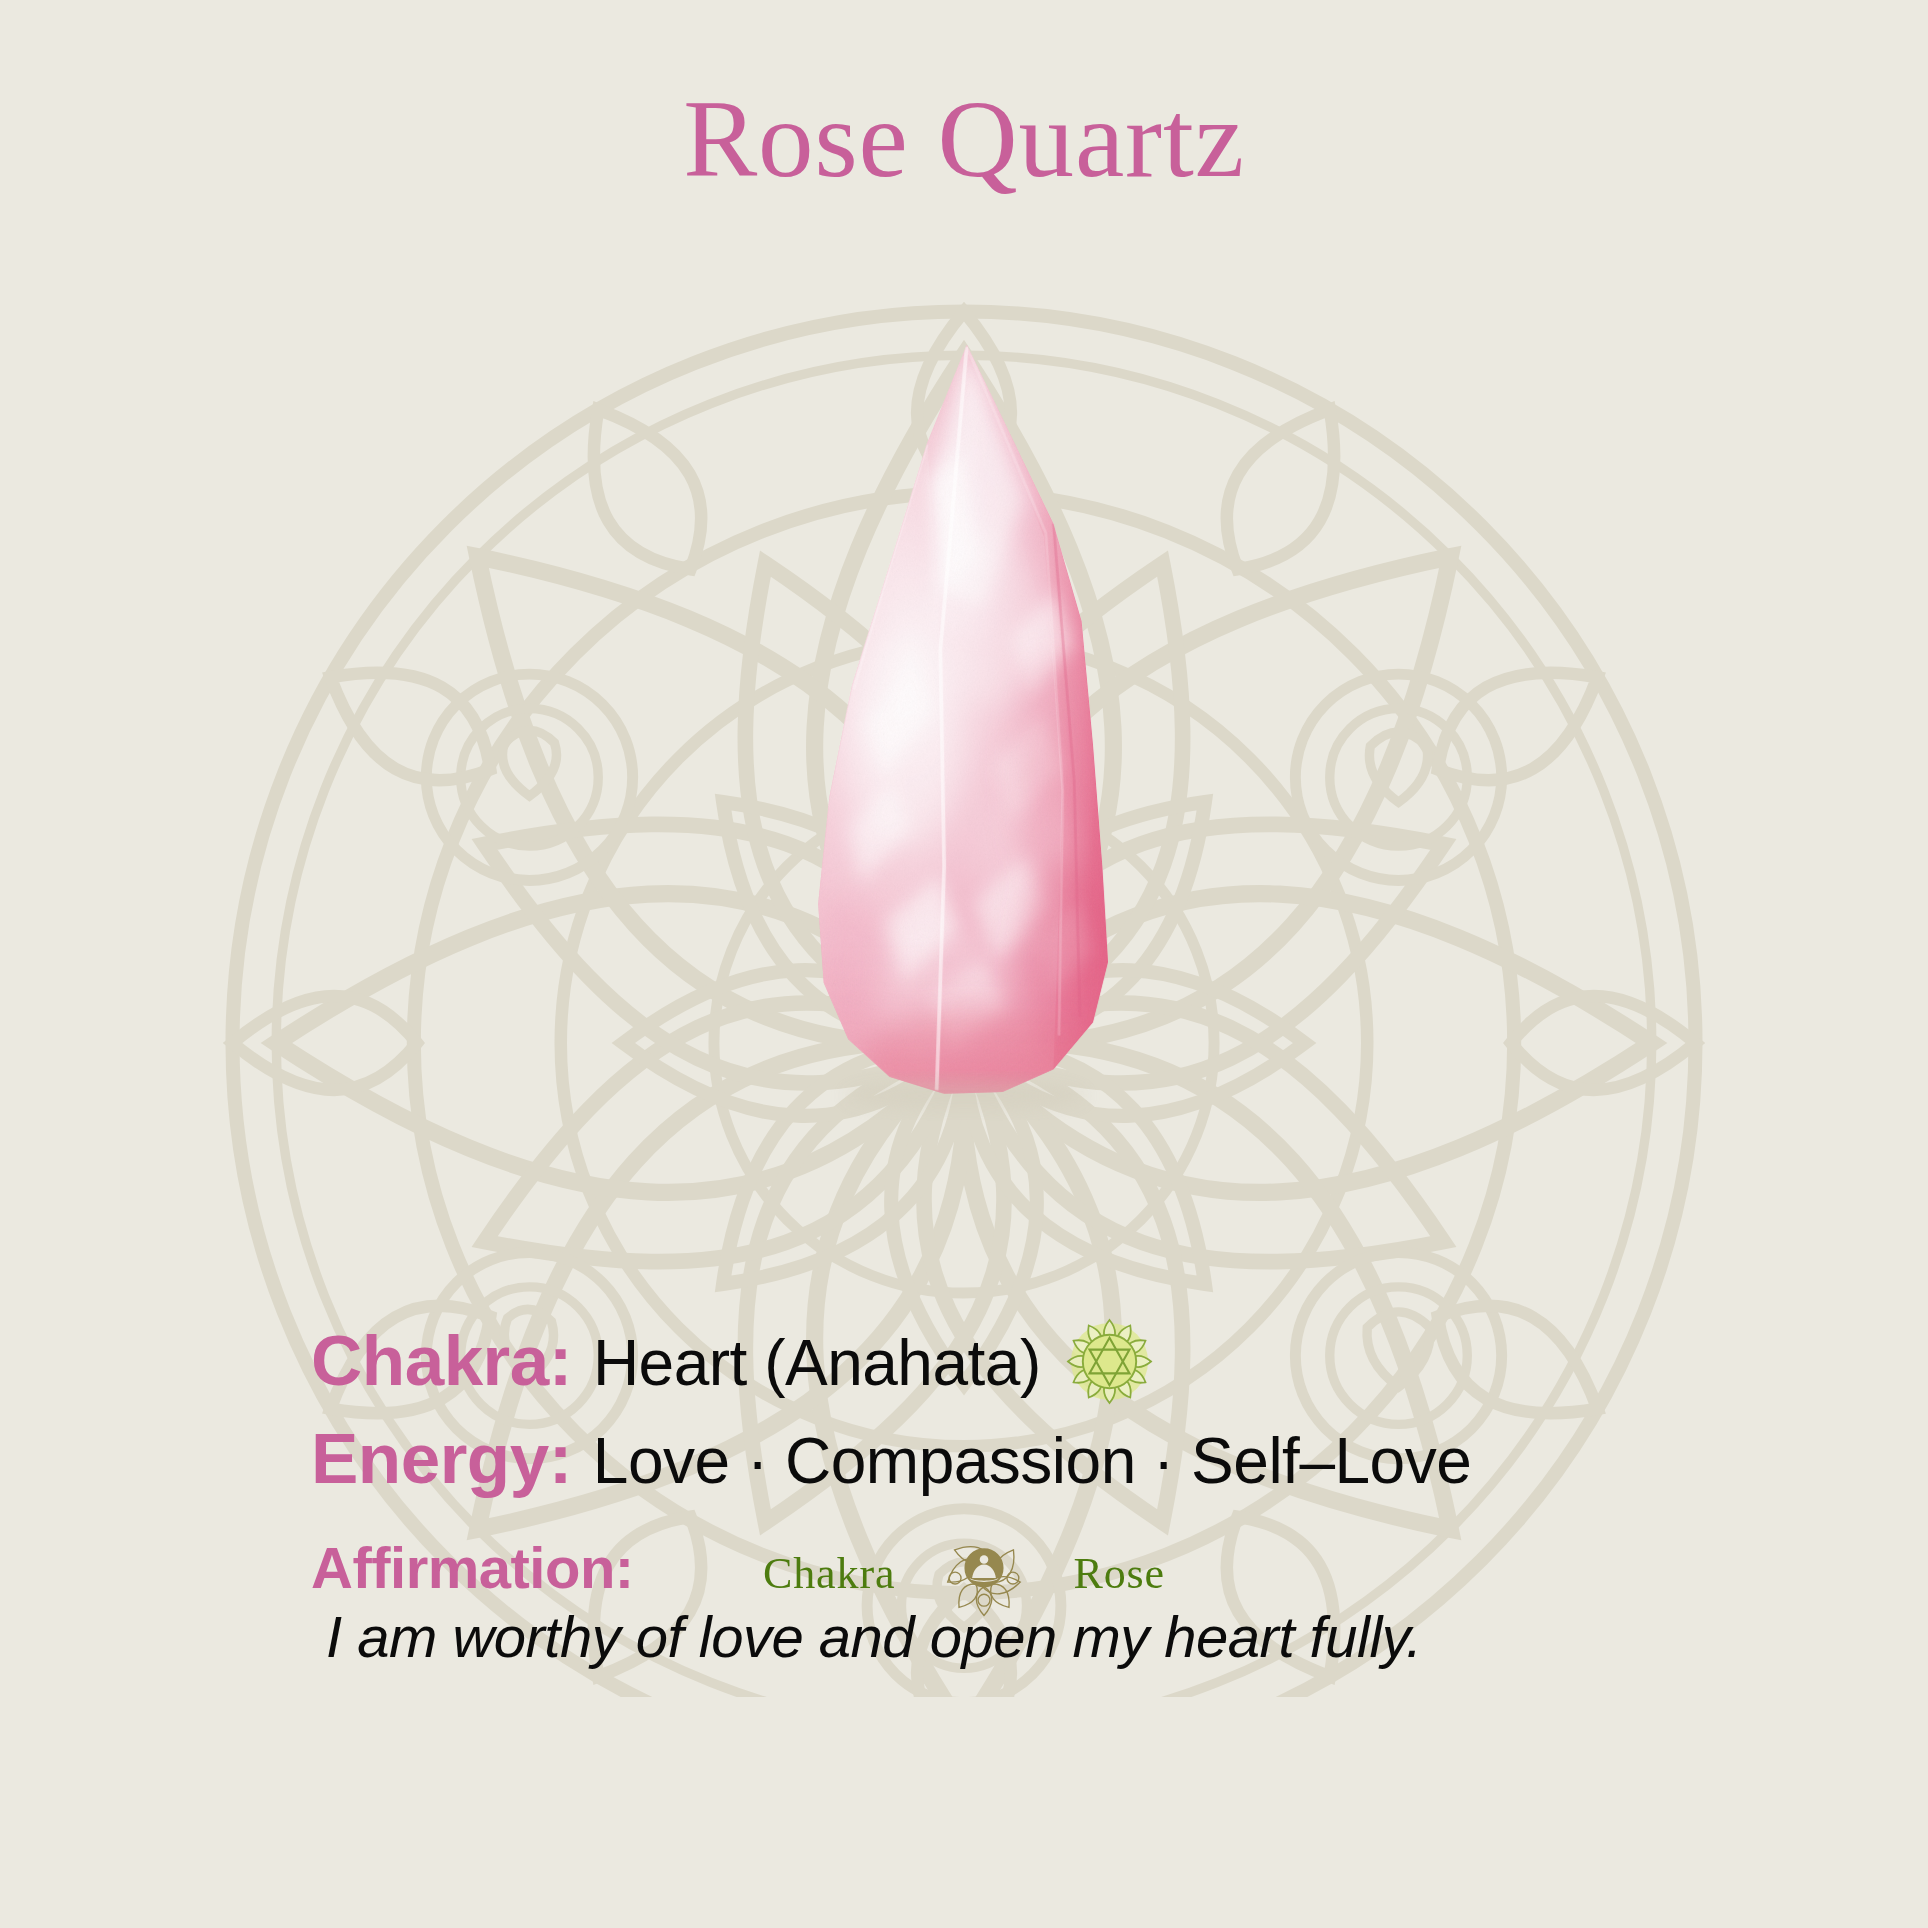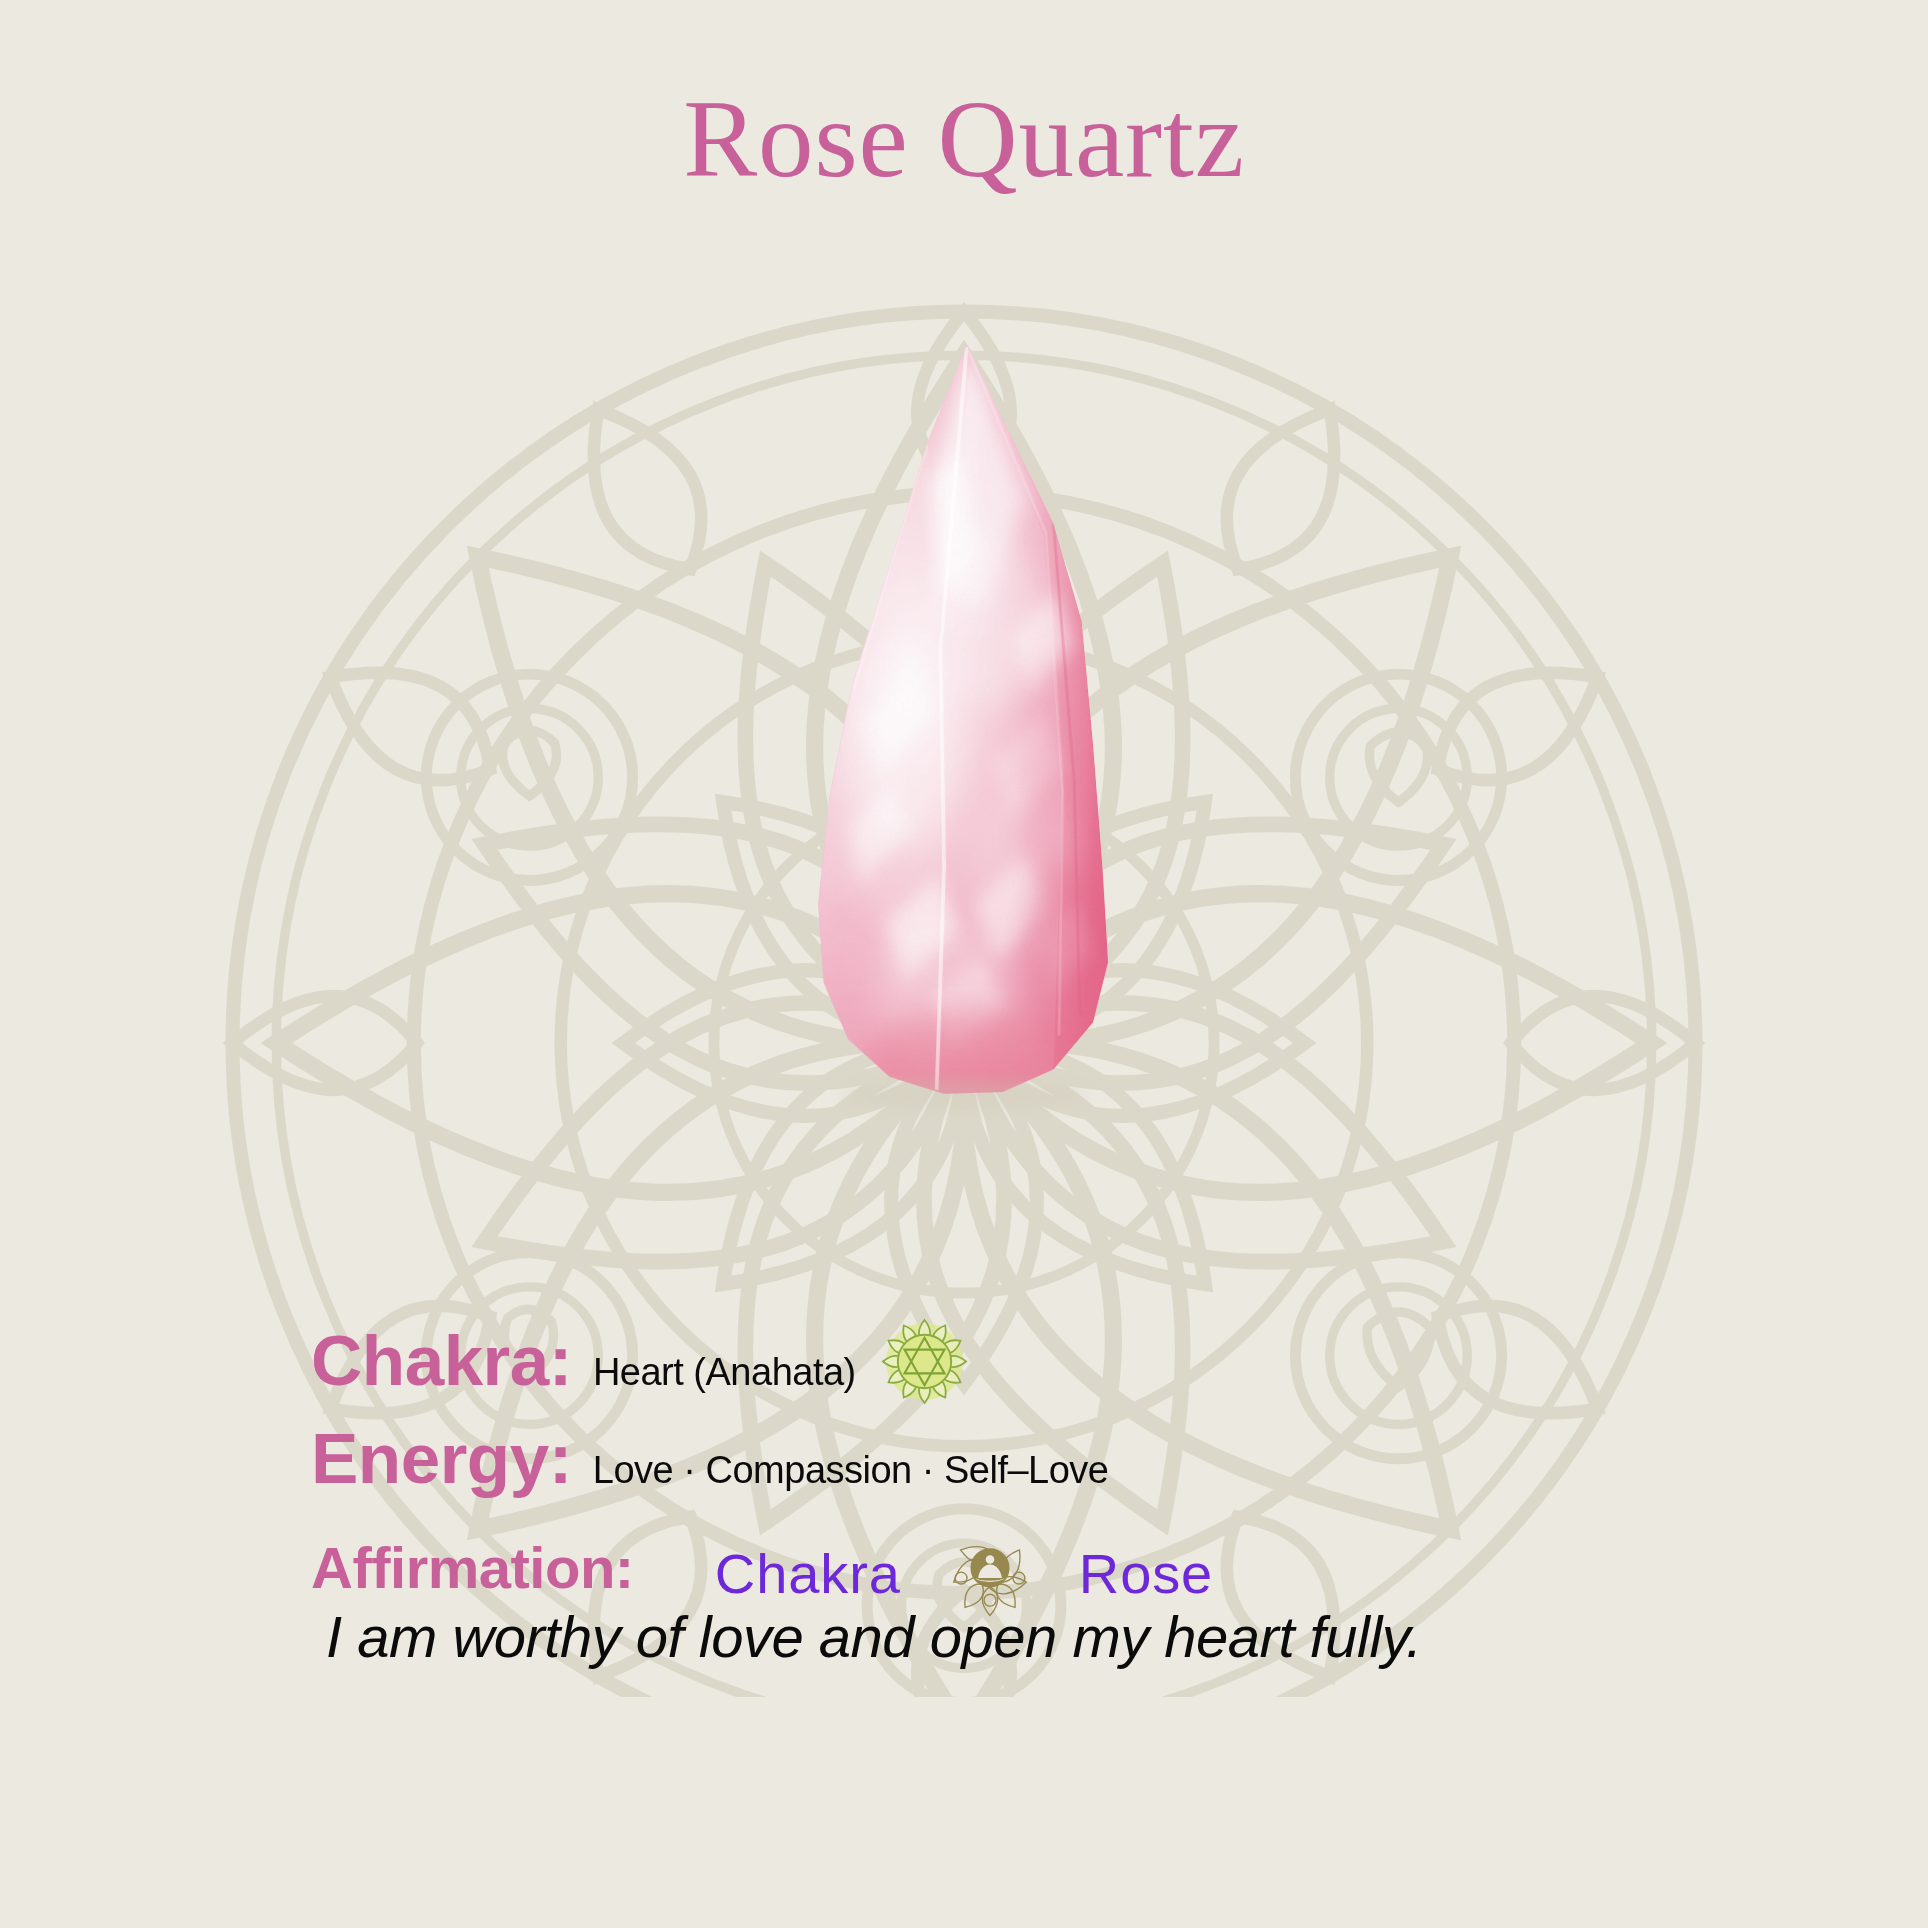--- a/index.html
+++ b/index.html
@@ -65,21 +65,21 @@
     font-weight:bold;
     font-stretch:condensed;
     font-size:71px;
     color:#c8609a;
     letter-spacing:-0.5px;
     white-space:nowrap;
   }
   .val{
     font-family:"Liberation Sans Narrow","Liberation Sans",sans-serif;
     font-stretch:condensed;
-    font-size:38px;
+    font-size:64px;
     color:#0b0b0b;
     margin-left:21px;
     white-space:nowrap;
     letter-spacing:-0.5px;
   }
   .row-chakra .lbl{min-width:252px;}
   .row-energy .lbl{min-width:252px;}
   #chakra-badge{
     display:inline-block;
     width:89px;height:89px;
@@ -112,23 +112,23 @@
   #footer{
     position:absolute;
     left:0;bottom:73px;width:100%;
     display:flex;
     align-items:center;
     justify-content:center;
     gap:38px;
     z-index:8;
   }
   .brand{
-    font-family:Liberation Sans, sans-serif;
-    font-size:56px;
-    color:#6d28d9;
+    font-family:Liberation Serif, serif;
+    font-size:44px;
+    color:#4d7c0f;
     letter-spacing:0.9px;
   }
   #brand-mark{width:102px;height:102px;display:block;}
 </style>
 </head>
 <body>
 
 <div id="card">
 
   <svg id="mandala" viewBox="0 0 1000 1000">

